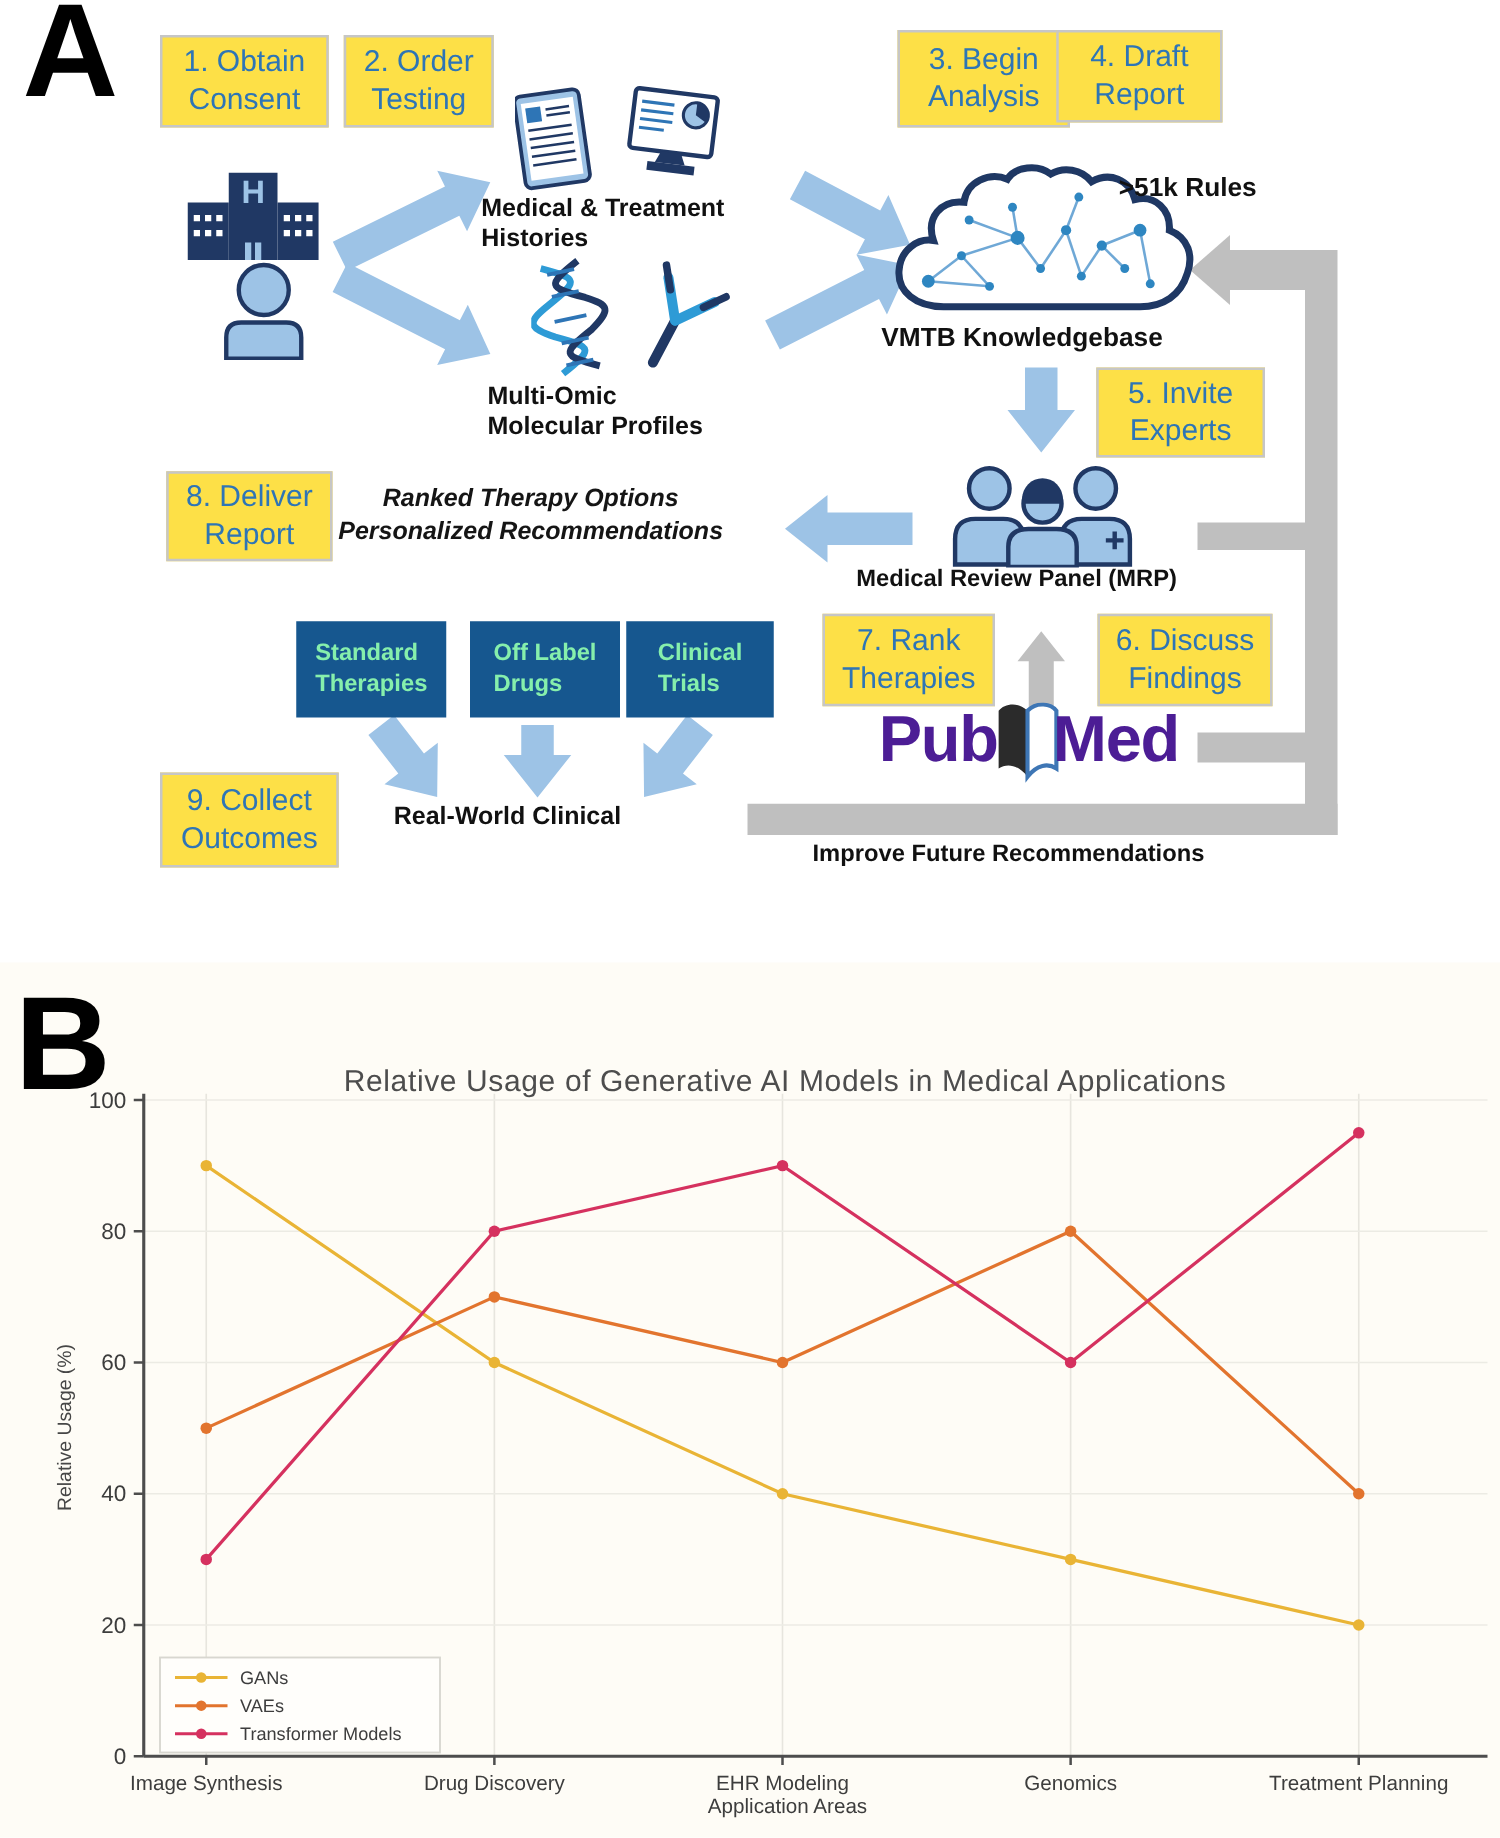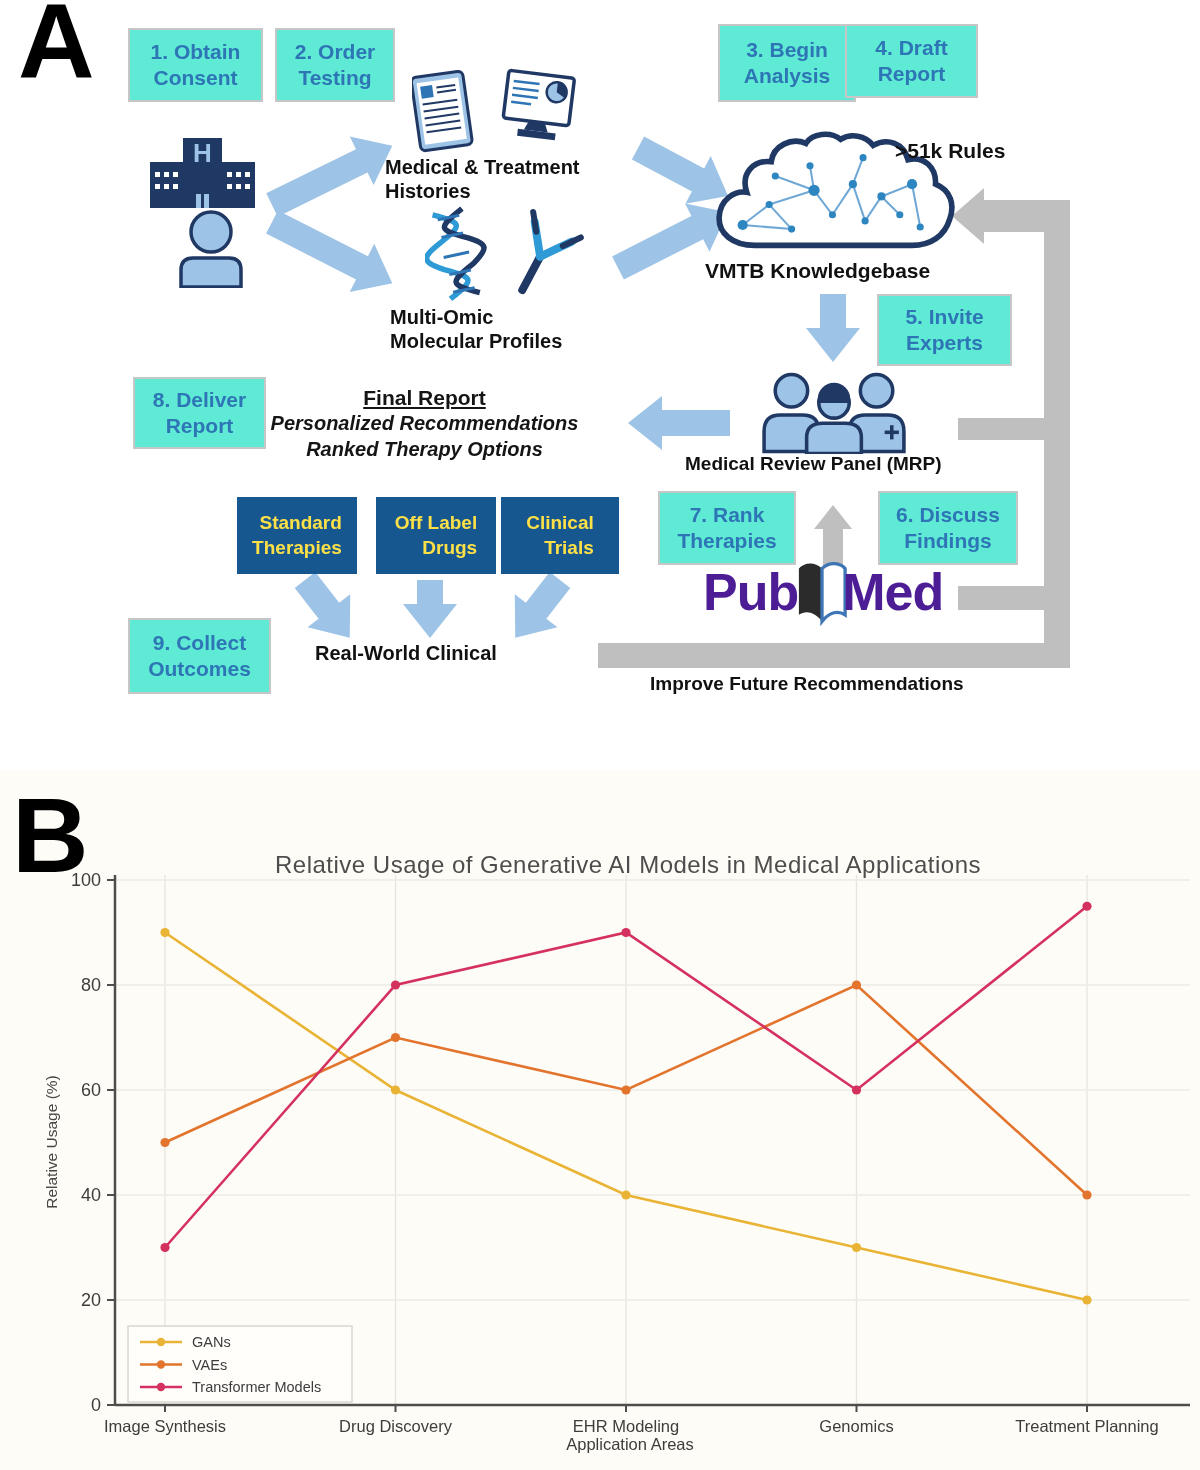--- a/index.html
+++ b/index.html
@@ -1,24 +1,24 @@
 <!DOCTYPE html>
 <html><head>
 <meta charset="utf-8">
 <style>
   html,body{margin:0;padding:0}
   body{width:1200px;height:1470px;background:#ffffff;position:relative;overflow:hidden;
        font-family:"Liberation Sans",sans-serif}
   .abs{position:absolute}
   .panel-letter{position:absolute;font-weight:900;font-size:106px;line-height:1;color:#000}
-  .step{position:absolute;border:2px solid #c6c6c6;background:#5eead4;color:#2E75B6;
-        font-weight:bold;font-size:21px;line-height:1.25;text-align:center;
+  .step{position:absolute;border:2px solid #c6c6c6;background:#fde047;color:#2E75B6;
+        font-weight:normal;font-size:24px;line-height:1.25;text-align:center;
         display:flex;align-items:center;justify-content:center;white-space:pre-line;box-sizing:border-box}
-  .darkbox{position:absolute;background:#16578F;color:#fde047;font-weight:bold;font-size:19px;
-        line-height:1.3;text-align:right;display:flex;align-items:center;justify-content:center;
+  .darkbox{position:absolute;background:#16578F;color:#86efac;font-weight:bold;font-size:19px;
+        line-height:1.3;text-align:left;display:flex;align-items:center;justify-content:center;
         white-space:pre-line;box-sizing:border-box}
   .blabel{position:absolute;color:#111;font-weight:bold;text-align:left;white-space:pre-line;line-height:1.22}
   .pubmed{position:absolute;left:703px;top:556px;display:flex;align-items:center;
         font-weight:bold;font-size:52px;color:#4c1d95;letter-spacing:-1px}
   .pubmed svg{margin:6px -8px 0 -4px}
   .finalreport{position:absolute;left:252px;top:386px;width:345px;text-align:center;color:#151515}
   .finalreport .t1{font-weight:bold;font-size:21px;text-decoration:underline}
   .finalreport .t2{font-weight:bold;font-style:italic;font-size:20px;line-height:1.3}
   svg{font-family:"Liberation Sans",sans-serif}
   .panelB-bg{position:absolute;left:0;top:770px;width:1200px;height:700px;background:#fefcf6}
@@ -201,23 +201,22 @@
 
 <div class="blabel" style="left:385px;top:155px;width:235px;font-size:20px">Medical &amp; Treatment
 Histories</div>
 <div class="blabel" style="left:390px;top:305px;width:230px;font-size:20px">Multi-Omic
 Molecular Profiles</div>
 <div class="blabel" style="left:895px;top:138px;width:170px;font-size:21px;text-align:left">&gt;51k Rules</div>
 <div class="blabel" style="left:705px;top:258px;width:260px;font-size:21px">VMTB Knowledgebase</div>
 <div class="blabel" style="left:685px;top:452px;width:305px;font-size:19px">Medical Review Panel (MRP)</div>
 
 <div class="finalreport">
-  <div class="t1">Final Report</div>
+  <div class="t2">Ranked Therapy Options</div>
   <div class="t2">Personalized Recommendations</div>
-  <div class="t2">Ranked Therapy Options</div>
 </div>
 
 <div class="darkbox" style="left:237px;top:497px;width:120px;height:77px">Standard
 Therapies</div>
 <div class="darkbox" style="left:376px;top:497px;width:120px;height:77px">Off Label
 Drugs</div>
 <div class="darkbox" style="left:501px;top:497px;width:118px;height:77px">Clinical
 Trials</div>
 
 <div class="blabel" style="left:315px;top:641px;width:235px;font-size:20px">Real-World Clinical</div>

